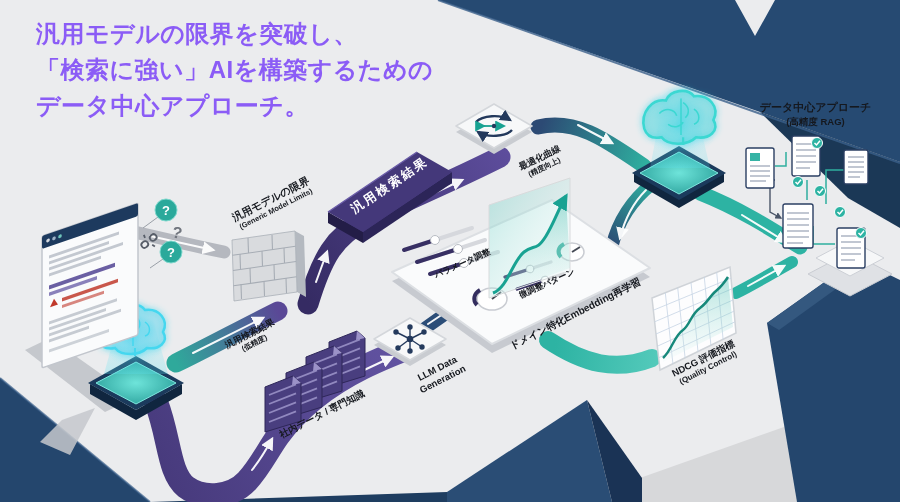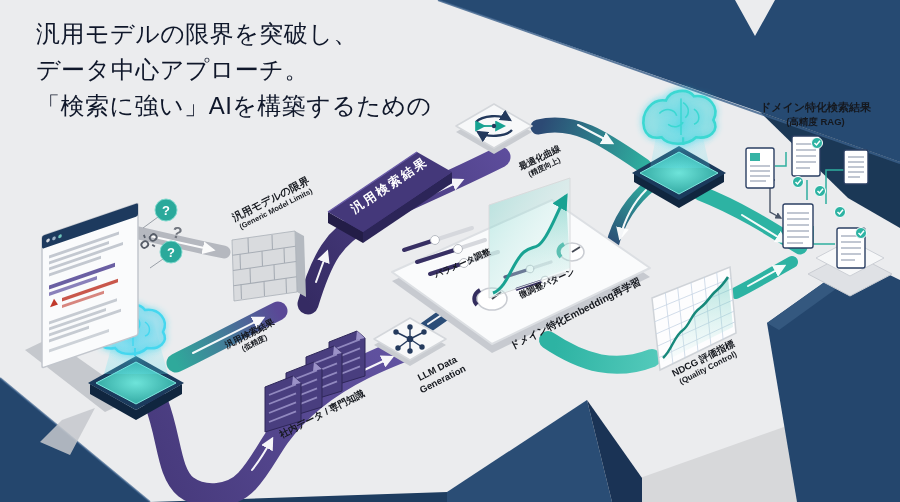--- a/index.html
+++ b/index.html
@@ -1,20 +1,20 @@
 <!DOCTYPE html>
 <html><head>
 <meta charset="utf-8">
 <style>
   html,body{margin:0;padding:0;background:#999;}
   .stage{position:relative;width:900px;height:502px;overflow:hidden;background:#ebecee;
          font-family:"Liberation Sans","DejaVu Sans",sans-serif;}
   .stage svg{position:absolute;left:0;top:0;}
   .headline{position:absolute;left:36px;top:16px;font-size:24px;line-height:1.5;
-            font-weight:400;color:#0f172a;letter-spacing:.5px;}
+            font-weight:700;color:#8b5cf6;letter-spacing:.5px;}
   .lbl{position:absolute;font-weight:700;color:#15181e;text-align:center;line-height:1.25;
        white-space:nowrap;transform-origin:50% 50%;}
   .lbl .sub{display:block;font-weight:700;}
   .r27{transform:rotate(-27deg);} .r24{transform:rotate(-24deg);}
   .r26{transform:rotate(-26deg);} .r34{transform:rotate(-34deg);}
   #lbl-limits{left:198px;top:192px;width:150px;font-size:10.5px;} #lbl-limits .sub{font-size:7.5px;}
   #lbl-low{left:192px;top:328px;width:120px;font-size:9px;} #lbl-low .sub{font-size:7.5px;}
   #banner-label{left:315px;top:178px;width:150px;font-size:12.5px;color:#fff;letter-spacing:2.5px;}
   #lbl-docs{left:237px;top:408px;width:170px;font-size:9.5px;}
   #lbl-llm{left:390px;top:362px;width:100px;font-size:9.5px;}
@@ -466,22 +466,22 @@
   <circle cx="166" cy="210" r="11" fill="#2aa99b" stroke="#7fd8cd" stroke-width="1"></circle>
   <text x="166" y="215" text-anchor="middle" font-size="13" font-weight="bold" fill="#fff" font-family="Liberation Sans, DejaVu Sans, sans-serif">?</text>
   <circle cx="171" cy="252" r="11" fill="#2aa99b" stroke="#7fd8cd" stroke-width="1"></circle>
   <text x="171" y="257" text-anchor="middle" font-size="13" font-weight="bold" fill="#fff" font-family="Liberation Sans, DejaVu Sans, sans-serif">?</text>
   <text x="176" y="238" text-anchor="middle" font-size="16" font-weight="bold" fill="#70757e" transform="rotate(12 176 238)" font-family="Liberation Sans, DejaVu Sans, sans-serif">?</text>
 </g>
 </svg>
 
 <div class="headline">
   <div>汎用モデルの限界を突破し、</div>
+  <div>「検索に強い」AIを構築するための</div>
   <div>データ中心アプローチ。</div>
-  <div>「検索に強い」AIを構築するための</div>
 </div>
 
 <div class="lbl r27" id="lbl-limits">
   <span>汎用モデルの限界</span>
   <span class="sub">(Generic Model Limits)</span>
 </div>
 
 <div class="lbl r27" id="lbl-low">
   <span>汎用検索結果</span>
   <span class="sub">(低精度)</span>
@@ -516,17 +516,17 @@
   <span>最適化曲線</span>
   <span class="sub">(精度向上)</span>
 </div>
 
 <div class="lbl r27" id="lbl-ndcg">
   <span>NDCG 評価指標</span>
   <span class="sub">(Quality Control)</span>
 </div>
 
 <div class="lbl" id="lbl-domain">
-  <span>ドメイン特化検索結果</span>
+  <span>データ中心アプローチ</span>
   <span class="sub">(高精度 RAG)</span>
 </div>
 
 </div>
 
 </body></html>

